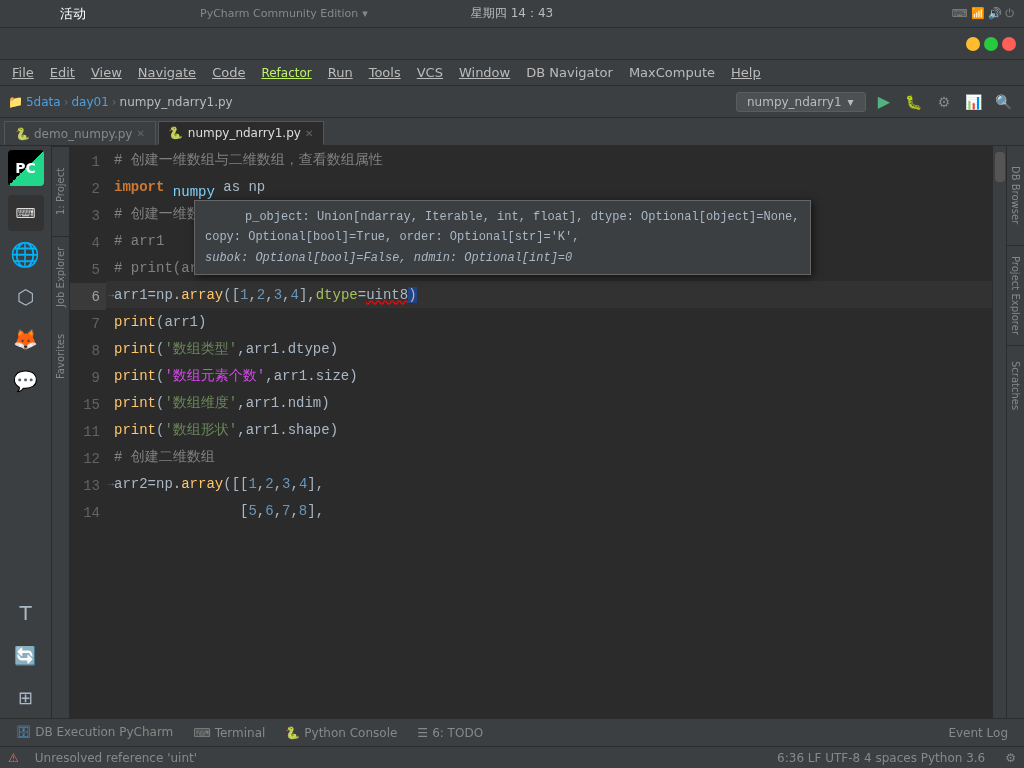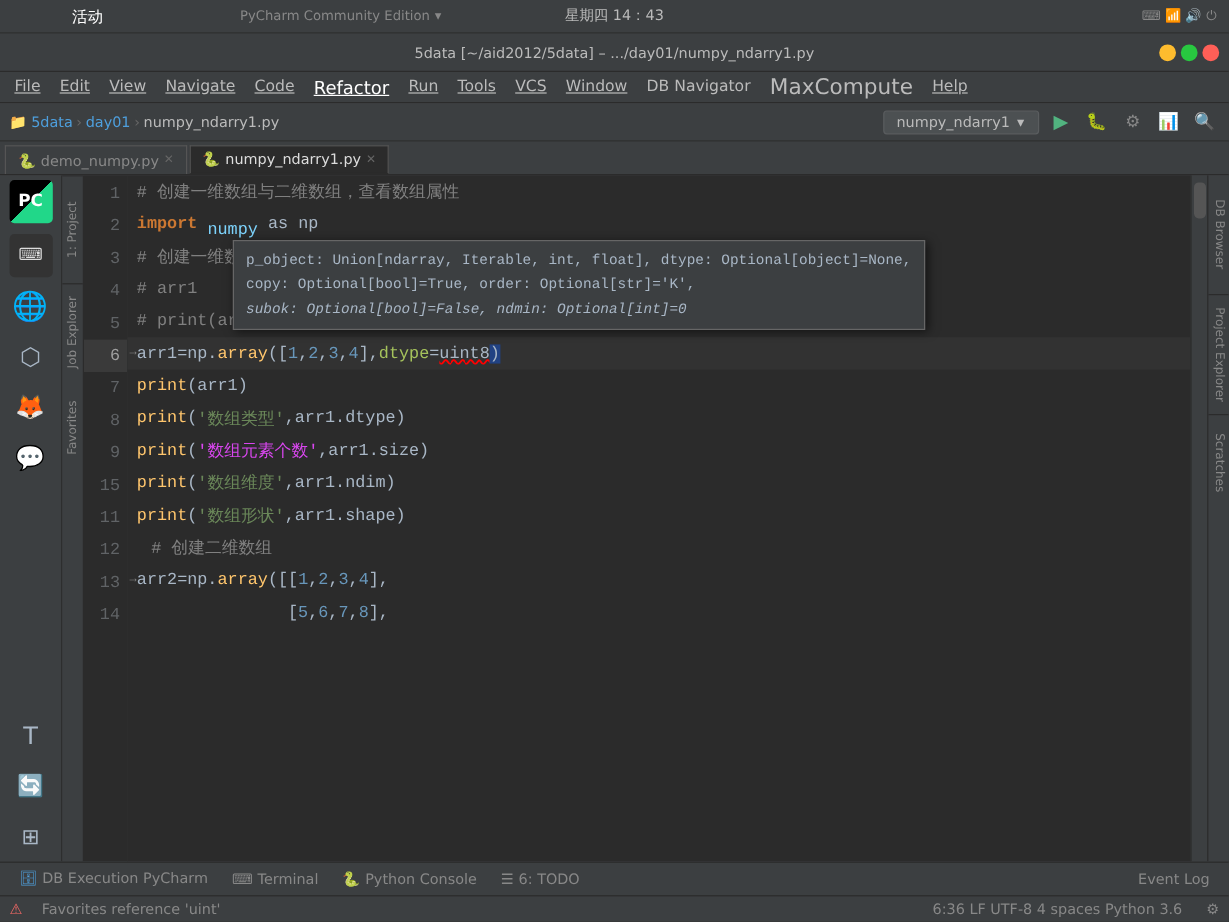--- a/index.html
+++ b/index.html
@@ -36,41 +36,40 @@
       <span style="color:#888; font-size:11px;">PyCharm Community Edition</span>
       <span style="color:#888; font-size:11px; margin-left:4px;">▾</span>
     </div>
     <div style="position:absolute; left:50%; transform:translateX(-50%); color:#bbb; font-size:12px;">星期四 14：43</div>
     <div style="position:absolute; right:10px; display:flex; gap:6px; align-items:center;">
       <span style="color:#888; font-size:11px;">⌨ 📶 🔊 ⏻</span>
     </div>
   </div>
 
   <div id="titlebar" style="height:32px; background:#3c3f41; display:flex; align-items:center; justify-content:center; border-bottom:1px solid #2b2b2b; position:relative;">
-    <span style="font-size:12px; color:#bbb;">5data [~/aid2012/5data] – .../day01/numpy_ndarry1.py</span>
     <div style="position:absolute; right:8px; display:flex; gap:4px;">
       <div style="width:14px; height:14px; border-radius:50%; background:#febc2e; cursor:pointer;"></div>
       <div style="width:14px; height:14px; border-radius:50%; background:#28c840; cursor:pointer;"></div>
       <div style="width:14px; height:14px; border-radius:50%; background:#ff5f57; cursor:pointer;"></div>
     </div>
   </div>
 
   <div id="menubar" style="height:26px; background:#3c3f41; display:flex; align-items:center; padding:0 4px; border-bottom:1px solid #2b2b2b; gap:0;">
     <span style="color:#bbb; font-size:13px; padding:2px 8px; cursor:pointer; text-decoration:underline;">File</span>
     <span style="color:#bbb; font-size:13px; padding:2px 8px; cursor:pointer; text-decoration:underline;">Edit</span>
     <span style="color:#bbb; font-size:13px; padding:2px 8px; cursor:pointer; text-decoration:underline;">View</span>
     <span style="color:#bbb; font-size:13px; padding:2px 8px; cursor:pointer; text-decoration:underline;">Navigate</span>
     <span style="color:#bbb; font-size:13px; padding:2px 8px; cursor:pointer; text-decoration:underline;">Code</span>
-    <span style="color:#ffffff; font-size:15px; padding:2px 8px; cursor:pointer; text-decoration:underline;">Refactor</span>
+    <span style="color:#bef264; font-size:12px; padding:2px 8px; cursor:pointer; text-decoration:underline;">Refactor</span>
     <span style="color:#bbb; font-size:13px; padding:2px 8px; cursor:pointer; text-decoration:underline;">Run</span>
     <span style="color:#bbb; font-size:13px; padding:2px 8px; cursor:pointer; text-decoration:underline;">Tools</span>
     <span style="color:#bbb; font-size:13px; padding:2px 8px; cursor:pointer; text-decoration:underline;">VCS</span>
     <span style="color:#bbb; font-size:13px; padding:2px 8px; cursor:pointer; text-decoration:underline;">Window</span>
     <span style="color:#bbb; font-size:13px; padding:2px 8px; cursor:pointer;">DB Navigator</span>
-    <span style="color:#bbb; font-size:18px; padding:2px 8px; cursor:pointer;">MaxCompute</span>
+    <span style="color:#bbb; font-size:13px; padding:2px 8px; cursor:pointer;">MaxCompute</span>
     <span style="color:#bbb; font-size:13px; padding:2px 8px; cursor:pointer; text-decoration:underline;">Help</span>
   </div>
 
   <div id="toolbar" style="height:32px; background:#3c3f41; display:flex; align-items:center; padding:0 8px; border-bottom:1px solid #2b2b2b; gap:6px;">
 
     <div style="display:flex; align-items:center; gap:3px; font-size:12px;">
       <span style="color:#4e9fdd; cursor:pointer;">📁</span>
       <span style="color:#4e9fdd; cursor:pointer;">5data</span>
       <span style="color:#666;">›</span>
       <span style="color:#4e9fdd; cursor:pointer;">day01</span>
@@ -204,36 +203,36 @@
       </div>
 
       <div style="height:27px; display:flex; align-items:center; padding:0 8px; white-space:pre;">
         <span style="color:#ffc66d;">print</span><span style="color:#a9b7c6;">(</span><span style="color:#6a8759;">'数组维度'</span><span style="color:#a9b7c6;">,arr1.ndim)</span>
       </div>
 
       <div style="height:27px; display:flex; align-items:center; padding:0 8px; white-space:pre;">
         <span style="color:#ffc66d;">print</span><span style="color:#a9b7c6;">(</span><span style="color:#6a8759;">'数组形状'</span><span style="color:#a9b7c6;">,arr1.shape)</span>
       </div>
 
-      <div style="height:27px; display:flex; align-items:center; padding:0 8px; white-space:pre;margin-left:12px;">
+      <div style="height:27px; display:flex; align-items:center; padding:0 8px; white-space:pre;">
         <span style="color:#808080;"># 创建二维数组</span>
       </div>
 
       <div style="height:27px; display:flex; align-items:center; padding:0 8px; white-space:pre; position:relative;">
         <span style="position:absolute; left:2px; color:#888; font-size:10px;">→</span>
         <span style="color:#a9b7c6;">arr2=np.</span><span style="color:#ffc66d;">array</span><span style="color:#a9b7c6;">([[</span><span style="color:#6897bb;">1</span><span style="color:#a9b7c6;">,</span><span style="color:#6897bb;">2</span><span style="color:#a9b7c6;">,</span><span style="color:#6897bb;">3</span><span style="color:#a9b7c6;">,</span><span style="color:#6897bb;">4</span><span style="color:#a9b7c6;">],</span>
       </div>
 
       <div style="height:27px; display:flex; align-items:center; padding:0 8px; white-space:pre;">
         <span style="color:#a9b7c6;">               [</span><span style="color:#6897bb;">5</span><span style="color:#a9b7c6;">,</span><span style="color:#6897bb;">6</span><span style="color:#a9b7c6;">,</span><span style="color:#6897bb;">7</span><span style="color:#a9b7c6;">,</span><span style="color:#6897bb;">8</span><span style="color:#a9b7c6;">],</span>
       </div>
 
       <div style="position:absolute; top:54px; left:88px; background:#3c3f41; border:1px solid #666; padding:6px 10px; font-size:12px; color:#a9b7c6; font-family:'Courier New',monospace; line-height:1.7; z-index:100; box-shadow:2px 2px 8px rgba(0,0,0,0.6); max-width:680px;">
         <div>
-          <span style="color:#a9b7c6;">p_object: Union[ndarray, Iterable, int, float], dtype: Optional[object]=None,</span>
+          <span style="color:#a9b7c6;margin-left:40px;">p_object: Union[ndarray, Iterable, int, float], dtype: Optional[object]=None,</span>
         </div>
         <div>
           <span style="color:#a9b7c6;">copy: Optional[bool]=True, order: Optional[str]='K',</span>
         </div>
         <div>
           <span style="color:#a9b7c6;font-style:italic;">subok: Optional[bool]=False, ndmin: Optional[int]=0</span>
         </div>
       </div>
     </div>
 
@@ -266,19 +265,19 @@
       <span>6: TODO</span>
     </div>
     <div style="flex:1;"></div>
     <div style="display:flex; align-items:center; gap:4px; font-size:12px; color:#888; cursor:pointer; padding:2px 8px;">
       <span>Event Log</span>
     </div>
   </div>
 
   <div id="statusbar" style="height:22px; background:#3c3f41; border-top:1px solid #2b2b2b; display:flex; align-items:center; padding:0 8px; font-size:12px; color:#888; flex-shrink:0;">
     <span style="color:#ff6b68;">⚠</span>
-    <span style="margin-left:4px;">Favorites reference 'uint'</span>
+    <span style="margin-left:4px;">Unresolved reference 'uint'</span>
     <div style="flex:1;"></div>
     <span>6:36   LF   UTF-8   4 spaces   Python 3.6</span>
     <span style="margin-left:8px;">⚙</span>
   </div>
 
 </div>
 
 </body></html>

